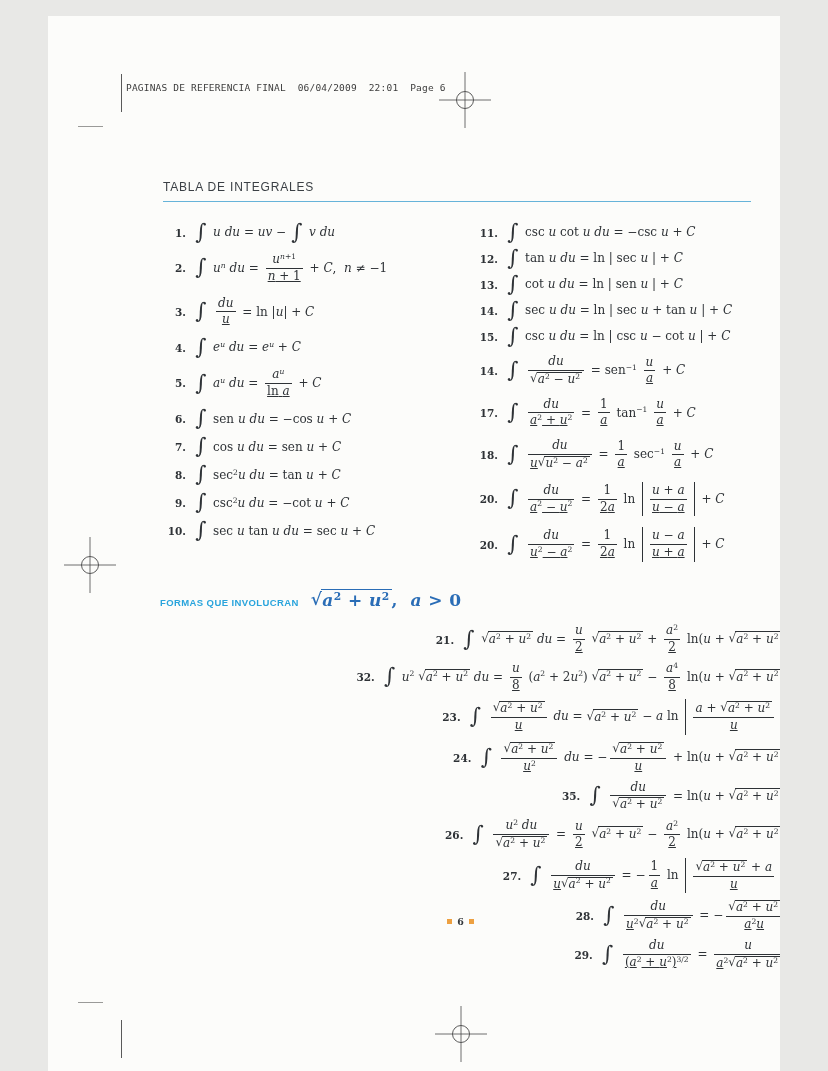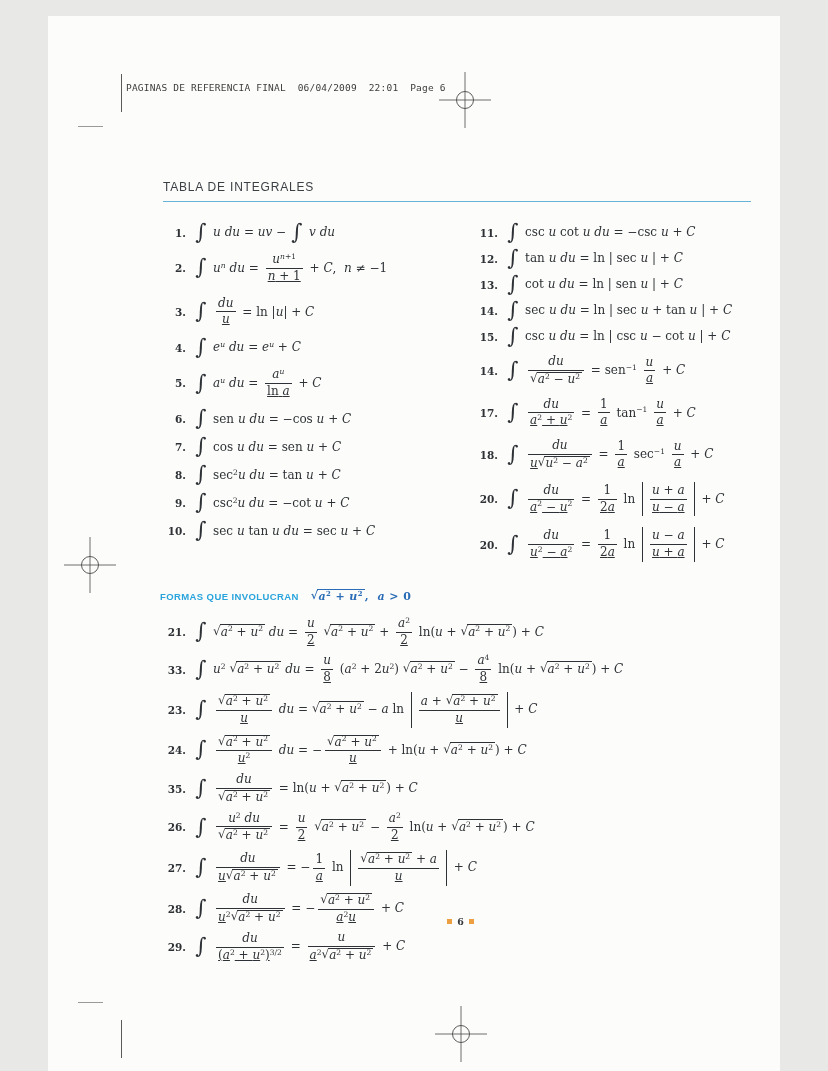--- a/index.html
+++ b/index.html
@@ -42,21 +42,21 @@
   .sec-heading{
     font-size:9.5px; font-weight:bold; letter-spacing:0.4px;
     color:var(--c-heading-blue,#29a4dc);
     display:flex; align-items:baseline; gap:8px;
   }
   .sec2{margin-top:16px; margin-bottom:13px;gap:12px;}
   .cols{display:flex; gap:8px; margin-top:12px;}
   .col1{width:304px;} .col2{width:340px;}
   .irow{display:flex; align-items:center; min-height:15px;}
   .col1 .irow{margin-bottom:13px;} .col2 .irow{margin-bottom:11px;}
-  .list .irow{margin-bottom:7px;}
+  .list .irow{margin-bottom:7px;justify-content:flex-end;}
   .inum{
     width:26px; min-width:26px; text-align:right; margin-right:8px;
     font-family:"DejaVu Serif", serif; font-weight:bold; font-size:10.5px;
     color:var(--c-text-dark,#2e3236);
   }
   
   .math{
     font-family:"DejaVu Serif", serif; font-style:italic; font-size:12px;
     color:var(--c-text-dark,#2e3236); white-space:nowrap; line-height:1.25;
   }
@@ -72,21 +72,21 @@
   .math .frac .fn{display:block; padding:0 2px 1px; border-bottom:1px solid currentColor;}
   .math .frac .fd{display:block; padding:1px 2px 0;text-decoration:underline;}
   .math .sqrt{display:inline-block; white-space:nowrap;}
   .math .sqrt .rad{font-style:normal; position:relative; top:-1px; margin-right:-1px;}
   .math .sqrt .vin{border-top:1px solid currentColor; padding:0 2px 0 1px; display:inline-block;}
   .math .absv{
     display:inline-block; vertical-align:middle; margin:0 3px; padding:2px 4px;
     border-left:1px solid currentColor; border-right:1px solid currentColor;
   }
   .math .sup{display:inline-block; font-size:0.63em; vertical-align:0.55em; line-height:0;}
-  .hm{font-weight:bold; font-size:11px; color:var(--c-heading-math-blue,#2a6db6);}
+  .hm{font-weight:bold; font-size:17px; color:var(--c-heading-math-blue,#2a6db6);}
   
   .footer{
     position:absolute; left:68px; top:901px; width:689px;
     display:flex; justify-content:center; align-items:center; gap:5px;
   }
   .sq{width:5px; height:5px; background:var(--c-accent-orange,#eda041); display:inline-block;}
   .pageno{
     font-family:"DejaVu Serif", serif; font-weight:bold; font-size:9.5px;
     color:#34383c; line-height:1;
   }
@@ -222,21 +222,21 @@
     <div class="sec-heading sec2">
       <span>FORMAS QUE INVOLUCRAN</span>
       <span class="math hm"><span class="sqrt"><span class="rad">√</span><span class="vin"><span class="mi">a</span><span class="sup"><span class="up">2</span></span><span class="up"> + </span><span class="mi">u</span><span class="sup"><span class="up">2</span></span></span></span><span class="up">,&nbsp; </span><span class="mi">a</span><span class="up"> &gt; 0</span></span>
     </div>
     <div class="list">
         <div class="irow">
           <span class="inum">21.</span>
           <span class="math"><span class="int">∫</span><span class="up"> </span><span class="sqrt"><span class="rad">√</span><span class="vin"><span class="mi">a</span><span class="sup"><span class="up">2</span></span><span class="up"> + </span><span class="mi">u</span><span class="sup"><span class="up">2</span></span></span></span><span class="up"> </span><span class="mi">du</span><span class="up"> = </span><span class="frac"><span class="fn"><span class="mi">u</span></span><span class="fd"><span class="up">2</span></span></span><span class="up"> </span><span class="sqrt"><span class="rad">√</span><span class="vin"><span class="mi">a</span><span class="sup"><span class="up">2</span></span><span class="up"> + </span><span class="mi">u</span><span class="sup"><span class="up">2</span></span></span></span><span class="up"> + </span><span class="frac"><span class="fn"><span class="mi">a</span><span class="sup"><span class="up">2</span></span></span><span class="fd"><span class="up">2</span></span></span><span class="up"> </span><span class="rm"><span class="mi">ln</span></span><span class="up">(</span><span class="mi">u</span><span class="up"> + </span><span class="sqrt"><span class="rad">√</span><span class="vin"><span class="mi">a</span><span class="sup"><span class="up">2</span></span><span class="up"> + </span><span class="mi">u</span><span class="sup"><span class="up">2</span></span></span></span><span class="up">) + </span><span class="mi">C</span></span>
         </div>
         <div class="irow">
-          <span class="inum">33.</span>
+          <span class="inum">32.</span>
           <span class="math"><span class="int">∫</span><span class="up"> </span><span class="mi">u</span><span class="sup"><span class="up">2</span></span><span class="up"> </span><span class="sqrt"><span class="rad">√</span><span class="vin"><span class="mi">a</span><span class="sup"><span class="up">2</span></span><span class="up"> + </span><span class="mi">u</span><span class="sup"><span class="up">2</span></span></span></span><span class="up"> </span><span class="mi">du</span><span class="up"> = </span><span class="frac"><span class="fn"><span class="mi">u</span></span><span class="fd"><span class="up">8</span></span></span><span class="up"> (</span><span class="mi">a</span><span class="sup"><span class="up">2</span></span><span class="up"> + 2</span><span class="mi">u</span><span class="sup"><span class="up">2</span></span><span class="up">) </span><span class="sqrt"><span class="rad">√</span><span class="vin"><span class="mi">a</span><span class="sup"><span class="up">2</span></span><span class="up"> + </span><span class="mi">u</span><span class="sup"><span class="up">2</span></span></span></span><span class="up"> − </span><span class="frac"><span class="fn"><span class="mi">a</span><span class="sup"><span class="up">4</span></span></span><span class="fd"><span class="up">8</span></span></span><span class="up"> </span><span class="rm"><span class="mi">ln</span></span><span class="up">(</span><span class="mi">u</span><span class="up"> + </span><span class="sqrt"><span class="rad">√</span><span class="vin"><span class="mi">a</span><span class="sup"><span class="up">2</span></span><span class="up"> + </span><span class="mi">u</span><span class="sup"><span class="up">2</span></span></span></span><span class="up">) + </span><span class="mi">C</span></span>
         </div>
         <div class="irow">
           <span class="inum">23.</span>
           <span class="math"><span class="int">∫</span><span class="up"> </span><span class="frac"><span class="fn"><span class="sqrt"><span class="rad">√</span><span class="vin"><span class="mi">a</span><span class="sup"><span class="up">2</span></span><span class="up"> + </span><span class="mi">u</span><span class="sup"><span class="up">2</span></span></span></span></span><span class="fd"><span class="mi">u</span></span></span><span class="up"> </span><span class="mi">du</span><span class="up"> = </span><span class="sqrt"><span class="rad">√</span><span class="vin"><span class="mi">a</span><span class="sup"><span class="up">2</span></span><span class="up"> + </span><span class="mi">u</span><span class="sup"><span class="up">2</span></span></span></span><span class="up"> − </span><span class="mi">a</span><span class="up"> </span><span class="rm"><span class="mi">ln</span></span><span class="up"> </span><span class="absv"><span class="frac"><span class="fn"><span class="mi">a</span><span class="up"> + </span><span class="sqrt"><span class="rad">√</span><span class="vin"><span class="mi">a</span><span class="sup"><span class="up">2</span></span><span class="up"> + </span><span class="mi">u</span><span class="sup"><span class="up">2</span></span></span></span></span><span class="fd"><span class="mi">u</span></span></span></span><span class="up"> + </span><span class="mi">C</span></span>
         </div>
         <div class="irow">
           <span class="inum">24.</span>
           <span class="math"><span class="int">∫</span><span class="up"> </span><span class="frac"><span class="fn"><span class="sqrt"><span class="rad">√</span><span class="vin"><span class="mi">a</span><span class="sup"><span class="up">2</span></span><span class="up"> + </span><span class="mi">u</span><span class="sup"><span class="up">2</span></span></span></span></span><span class="fd"><span class="mi">u</span><span class="sup"><span class="up">2</span></span></span></span><span class="up"> </span><span class="mi">du</span><span class="up"> = −</span><span class="frac"><span class="fn"><span class="sqrt"><span class="rad">√</span><span class="vin"><span class="mi">a</span><span class="sup"><span class="up">2</span></span><span class="up"> + </span><span class="mi">u</span><span class="sup"><span class="up">2</span></span></span></span></span><span class="fd"><span class="mi">u</span></span></span><span class="up"> + </span><span class="rm"><span class="mi">ln</span></span><span class="up">(</span><span class="mi">u</span><span class="up"> + </span><span class="sqrt"><span class="rad">√</span><span class="vin"><span class="mi">a</span><span class="sup"><span class="up">2</span></span><span class="up"> + </span><span class="mi">u</span><span class="sup"><span class="up">2</span></span></span></span><span class="up">) + </span><span class="mi">C</span></span>
         </div>

